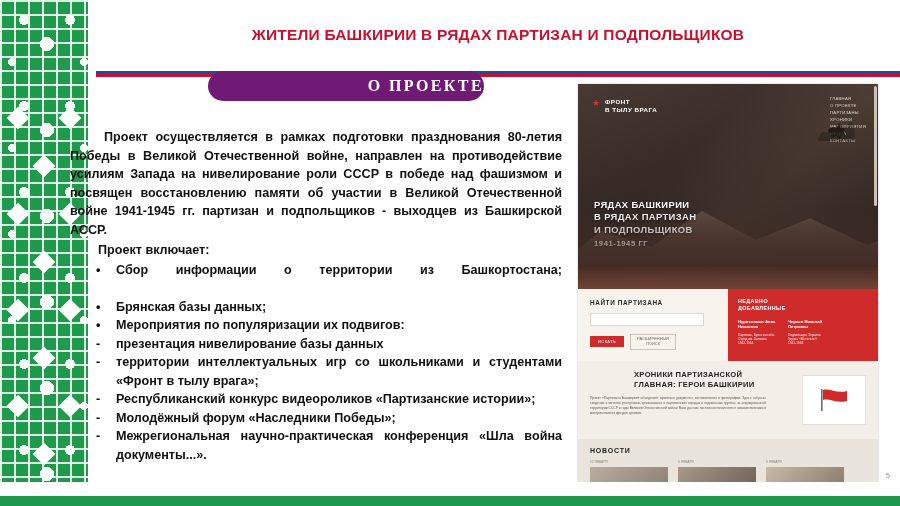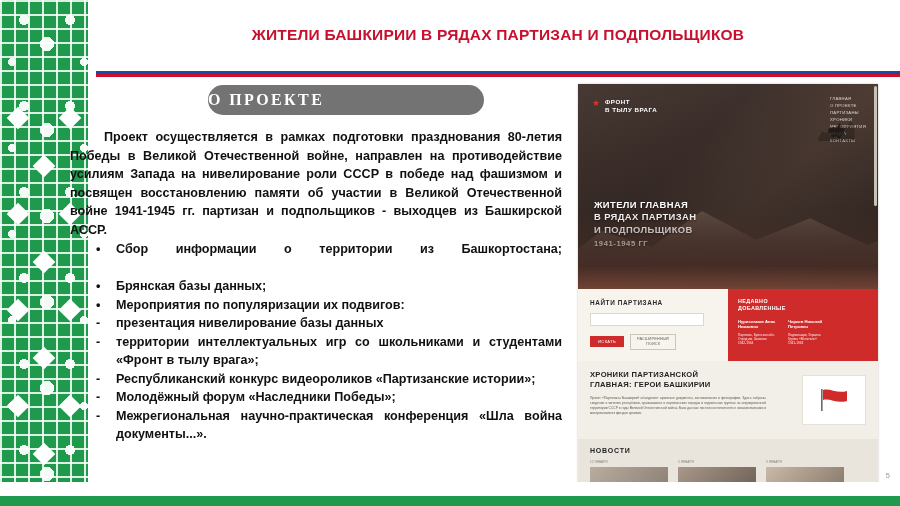--- a/index.html
+++ b/index.html
@@ -119,28 +119,28 @@
     width: 804px;
   }
   .tricolor .s1 { top: 0; background: #ffffff; }
   .tricolor .s2 { top: 3px; background: #1a4b9c; }
   .tricolor .s3 { top: 6px; background: #c8102e; }
 
   
   .banner {
     position: absolute;
     left: 208px;
-    top: 85px;
+    top: 71px;
     width: 276px;
     height: 30px;
     border-radius: 16px;
-    background: #737373;
+    background: #701a75;
     display: flex;
     align-items: center;
-    justify-content: flex-start;
+    justify-content: flex-end;
   }
   .banner-text {
     color: #ffffff;
     font-family: "Liberation Serif", serif;
     font-weight: bold;
     font-size: 16px;
     letter-spacing: 2.4px;
   }
 
   
@@ -365,20 +365,21 @@
     padding: 9px 12px;
     box-sizing: border-box;
   }
   .chronicle-title {
     font-size: 7.6px;
     font-weight: bold;
     color: #232323;
     line-height: 1.3;
     letter-spacing: 0.3px;
     width: 180px;
+    margin-left: 44px;
   }
   .chronicle-text {
     margin-top: 6px;
     width: 176px;
     font-size: 3.3px;
     line-height: 1.5;
     color: #5d5850;
     text-align: justify;
   }
   .chronicle-card {
@@ -514,20 +515,21 @@
     <div class="seg s2"></div>
     <div class="seg s3"></div>
   </div>
 
   <div class="banner">
     <span class="banner-text">О ПРОЕКТЕ</span>
   </div>
 
   <div class="body-col">
     <p class="para">Проект осуществляется в рамках подготовки празднования 80-летия Победы в Великой Отечественной войне, направлен на противодействие усилиям Запада на нивелирование роли СССР в победе над фашизмом и посвящен восстановлению памяти об участии в Великой Отечественной войне 1941-1945 гг. партизан и подпольщиков - выходцев из Башкирской АССР.</p>
+    <p class="para lead-in">Проект включает:</p>
 
     <div class="bullet-row">
       <span class="mark">•</span>
       <span class="txt justify-spread">Сбор информации о территории из Башкортостана;</span>
     </div>
     <div class="bullet-row">
       <span class="mark">•</span>
       <span class="txt">Брянская базы данных;</span>
     </div>
     <div class="bullet-row">
@@ -574,21 +576,21 @@
 МЕРОПРИЯТИЯ
 МЕДИА
 КОНТАКТЫ</div>
 
       <svg class="hero-rider" viewBox="0 0 60 48">
         <path d="M6 40 L12 30 L18 33 L24 24 L30 28 L36 18 L44 26 L52 16 L58 22 L58 44 L6 44 Z" fill="rgba(0,0,0,0.25)"></path>
         <path d="M20 28 c3-4 8-5 12-3 l4-6 2 6 6 1 -2 4 3 5 -6 1 -2 5 -5-4 -6 2 z" fill="#1a1512" opacity="0.85"></path>
       </svg>
 
       <div class="hero-heading">
-        <div>ЖИТЕЛИ ГЛАВНАЯ</div>
+        <div>РЯДАХ БАШКИРИИ</div>
         <div>В РЯДАХ ПАРТИЗАН</div>
         <div>И ПОДПОЛЬЩИКОВ</div>
         <div class="hero-years">1941-1945 ГГ</div>
       </div>
     </div>
 
     <div class="search-row">
       <div class="search-left">
         <div class="search-title">НАЙТИ ПАРТИЗАНА</div>
         <div class="search-field"></div>

